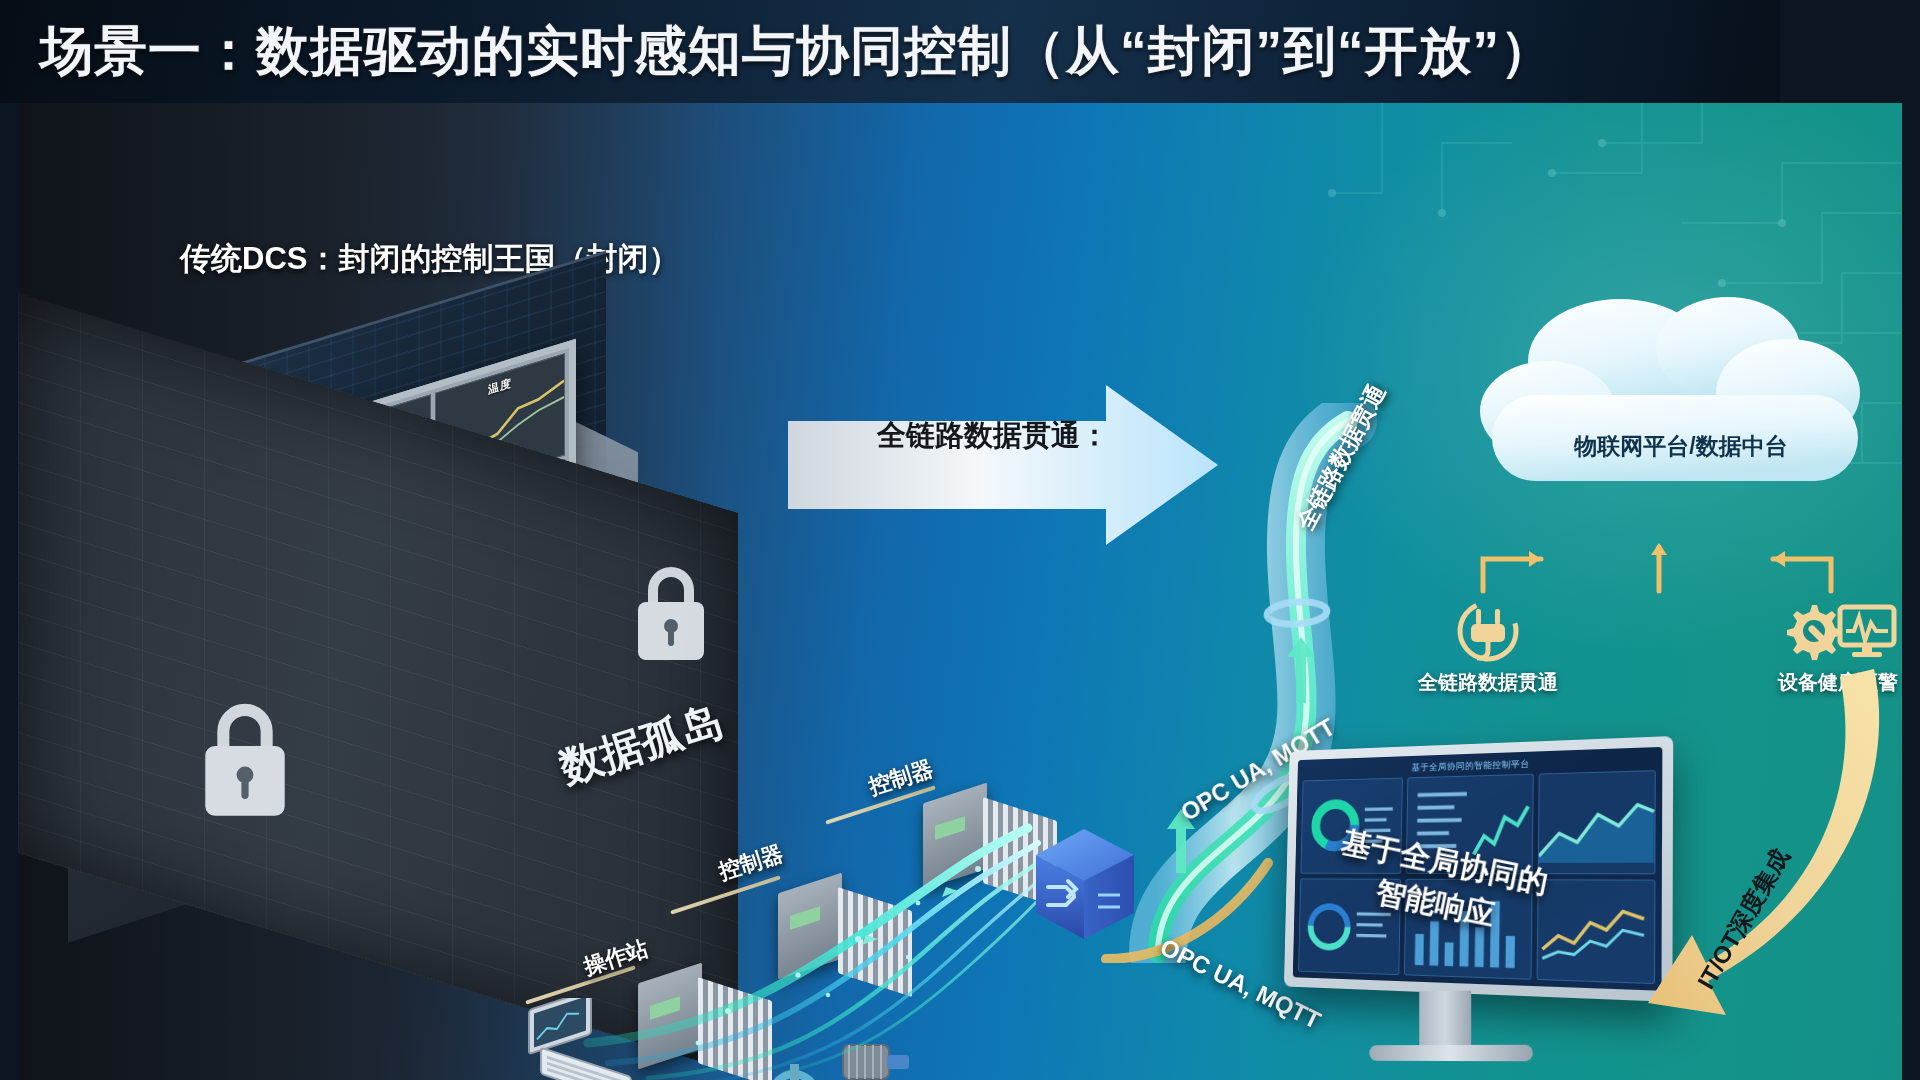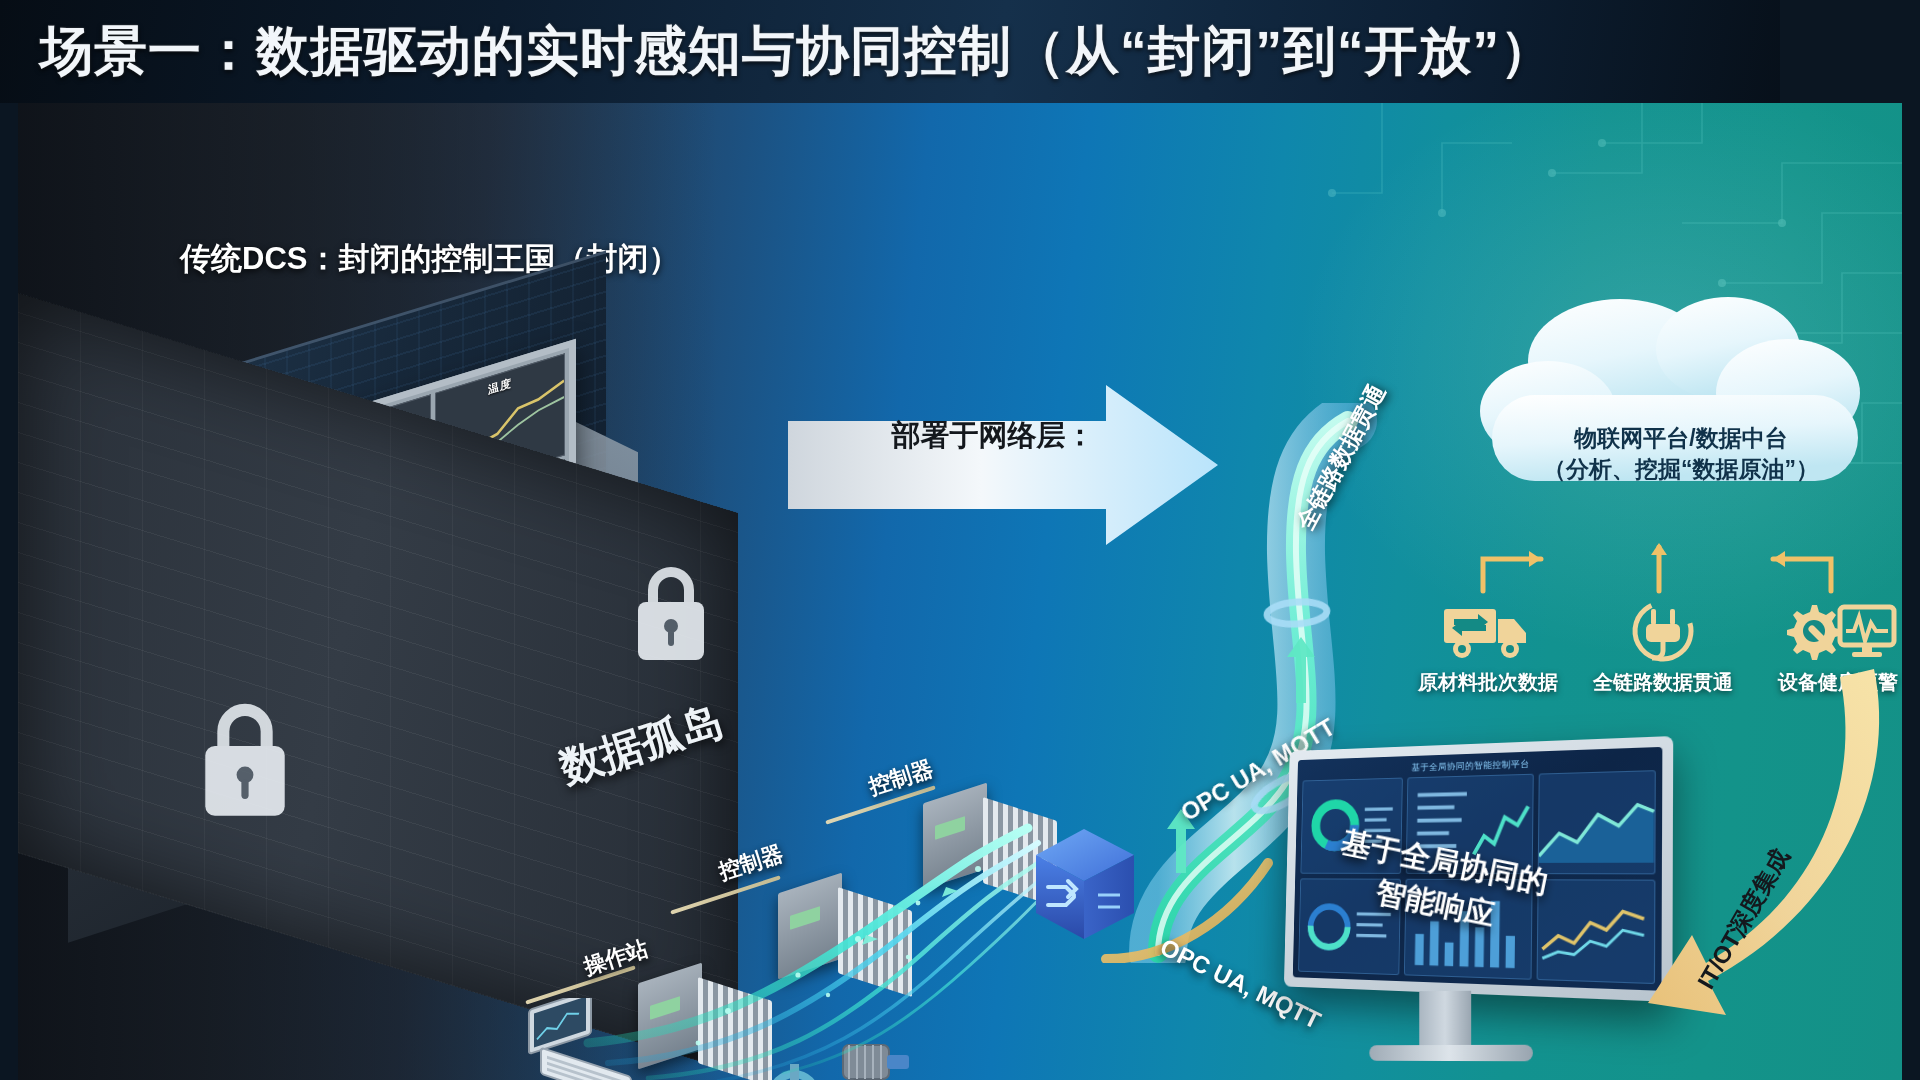--- a/index.html
+++ b/index.html
@@ -223,21 +223,21 @@
     position:absolute; left:770px; top:282px; width:430px; height:160px;
   }
   #big-arrow-text{
     position:absolute; left:840px; top:312px; width:270px; text-align:center;
     font-size:29px; font-weight:bold; color:#14181d; line-height:1.38;
   }
 
   
   #cloud{ position:absolute; left:1452px; top:180px; width:410px; height:230px; }
   #cloud-label{
-    position:absolute; left:1488px; top:320px; width:350px; text-align:center;
+    position:absolute; left:1488px; top:328px; width:350px; text-align:center;
     font-size:23px; font-weight:bold; color:#10324a; line-height:1.35;
   }
 
   
   #sources{
     position:absolute; left:1395px; top:488px; width:500px; height:118px;
     display:flex; justify-content:space-between;
   }
   .src{ width:150px; text-align:center; }
   .src .ico{ height:78px; display:flex; align-items:center; justify-content:center; }
@@ -591,75 +591,57 @@
     <defs>
       <linearGradient id="arrGrad" x1="0" y1="0" x2="1" y2="0">
         <stop offset="0%" stop-color="#cfd6dd"></stop>
           <stop offset="45%" stop-color="#f4f8fb"></stop>
         <stop offset="100%" stop-color="#b9e4fb"></stop>
       </linearGradient>
     </defs>
     <path d="M0 36 H318 V0 L430 80 L318 160 V124 H0 Z" fill="url(#arrGrad)"></path>
   </svg>
   <div id="big-arrow-text">
-    <div>部署于网络层：</div>
+    <div>全链路数据贯通：</div>
   </div>
 
   <svg id="cloud" viewBox="0 0 410 230">
     <defs>
       <linearGradient id="cloudG" x1="0" y1="0" x2="0.3" y2="1">
         <stop offset="0%" stop-color="#ffffff"></stop>
           <stop offset="55%" stop-color="#e6f6fc"></stop>
         <stop offset="100%" stop-color="#bfe6f2"></stop>
       </linearGradient>
     </defs>
     <g fill="url(#cloudG)">
       <ellipse cx="150" cy="78" rx="92" ry="62"></ellipse>
       <ellipse cx="258" cy="66" rx="72" ry="52"></ellipse>
       <ellipse cx="318" cy="110" rx="72" ry="54"></ellipse>
       <ellipse cx="78" cy="128" rx="68" ry="50"></ellipse>
       <rect x="22" y="112" width="366" height="86" rx="43"></rect>
     </g>
   </svg>
   <div id="cloud-label">
     <div>物联网平台/数据中台</div>
-    <div>（分析、挖掘“数据原油”）</div>
   </div>
 
   <svg id="src-arrows" viewBox="0 0 500 62">
     <g fill="none" stroke="#f0c168" stroke-width="5" stroke-linecap="round">
       <path d="M70 58 V26 H128"></path>
         <path d="M246 58 V14"></path>
         <path d="M418 58 V26 H360"></path>
     </g>
     <g fill="#f0c168">
       <path d="M128 26 l-12 -8 0 16 z"></path>
       <path d="M246 10 l-8 12 16 0 z"></path>
       <path d="M360 26 l12 -8 0 16 z"></path>
     </g>
   </svg>
 
   <div id="sources">
-    <div class="src">
-      <div class="ico">
-        <svg width="96" height="66" viewBox="0 0 96 66">
-          <rect x="4" y="12" width="52" height="34" rx="3" fill="#f0d49a"></rect>
-          <path d="M58 22 h16 l12 14 v10 H58 z" fill="#f0d49a"></path>
-          <circle cx="22" cy="52" r="9" fill="#f0d49a"></circle>
-            <circle cx="22" cy="52" r="4" fill="#148a85"></circle>
-          <circle cx="70" cy="52" r="9" fill="#f0d49a"></circle>
-            <circle cx="70" cy="52" r="4" fill="#148a85"></circle>
-          <g fill="#148a85">
-            <path d="M14 24 h24 l0 -5 10 8 -10 8 0 -5 h-24 z" transform="translate(0,-2)"></path>
-            <path d="M46 36 h-24 l0 5 -10 -8 10 -8 0 5 h24 z" transform="translate(0,-2)"></path>
-          </g>
-        </svg>
-      </div>
-      <div class="cap">原材料批次数据</div>
-    </div>
 
     <div class="src">
       <div class="ico">
         <svg width="74" height="66" viewBox="0 0 74 66">
           <path d="M37 6 a28 28 0 1 0 0 56 a28 28 0 1 0 0 -56" fill="none" stroke="#f0d49a" stroke-width="5" stroke-dasharray="120 48" transform="rotate(-40 37 34)"></path>
           <rect x="25" y="12" width="5" height="16" rx="2" fill="#f0d49a"></rect>
           <rect x="44" y="12" width="5" height="16" rx="2" fill="#f0d49a"></rect>
           <rect x="20" y="27" width="34" height="18" rx="5" fill="#f0d49a"></rect>
           <path d="M37 45 v9 a7 7 0 0 1 -7 7 h-4" fill="none" stroke="#f0d49a" stroke-width="5"></path>
         </svg>

